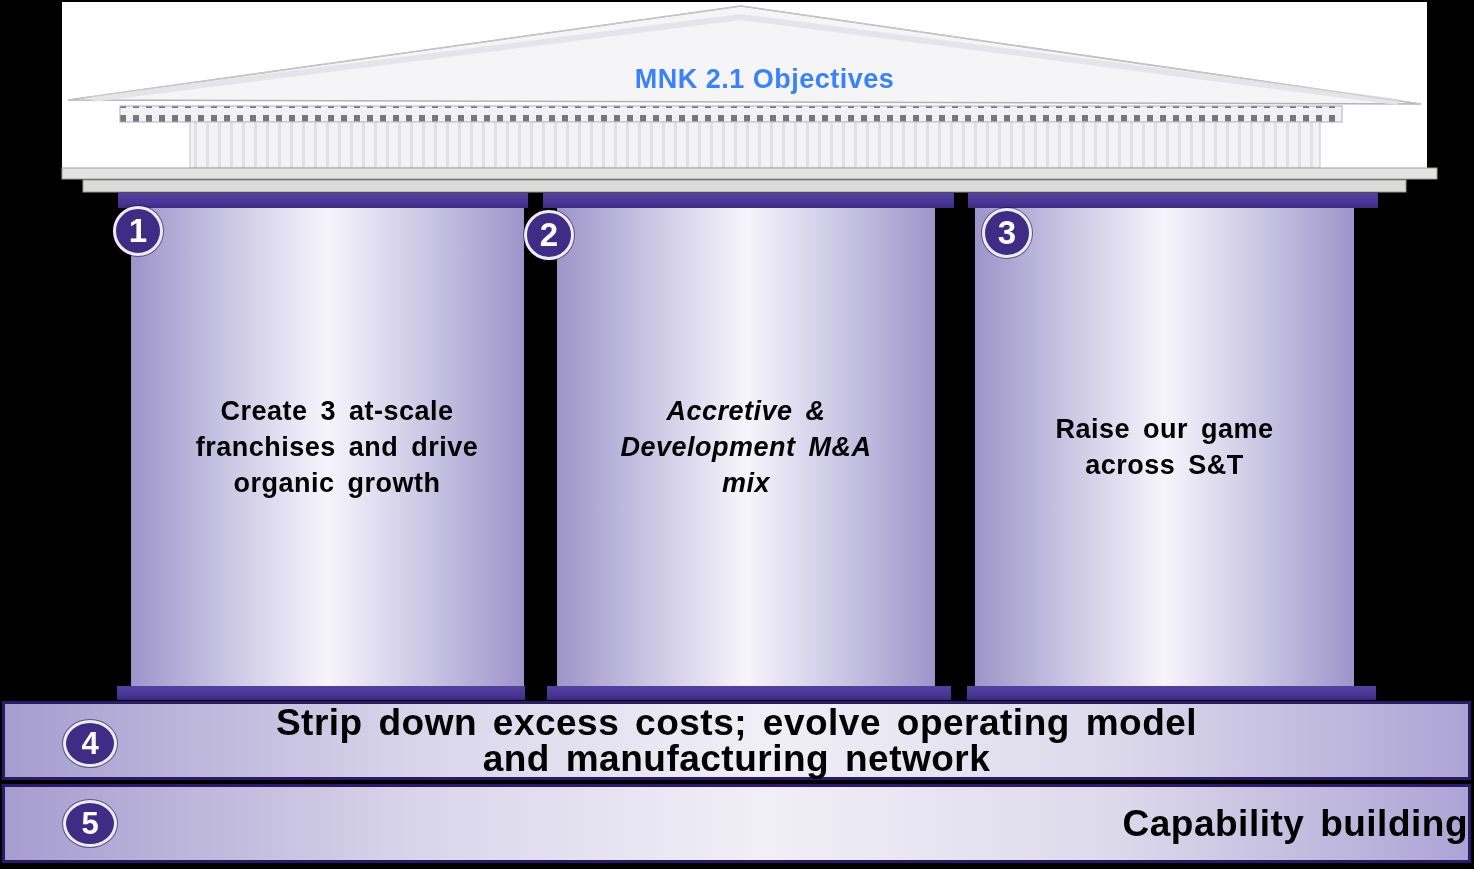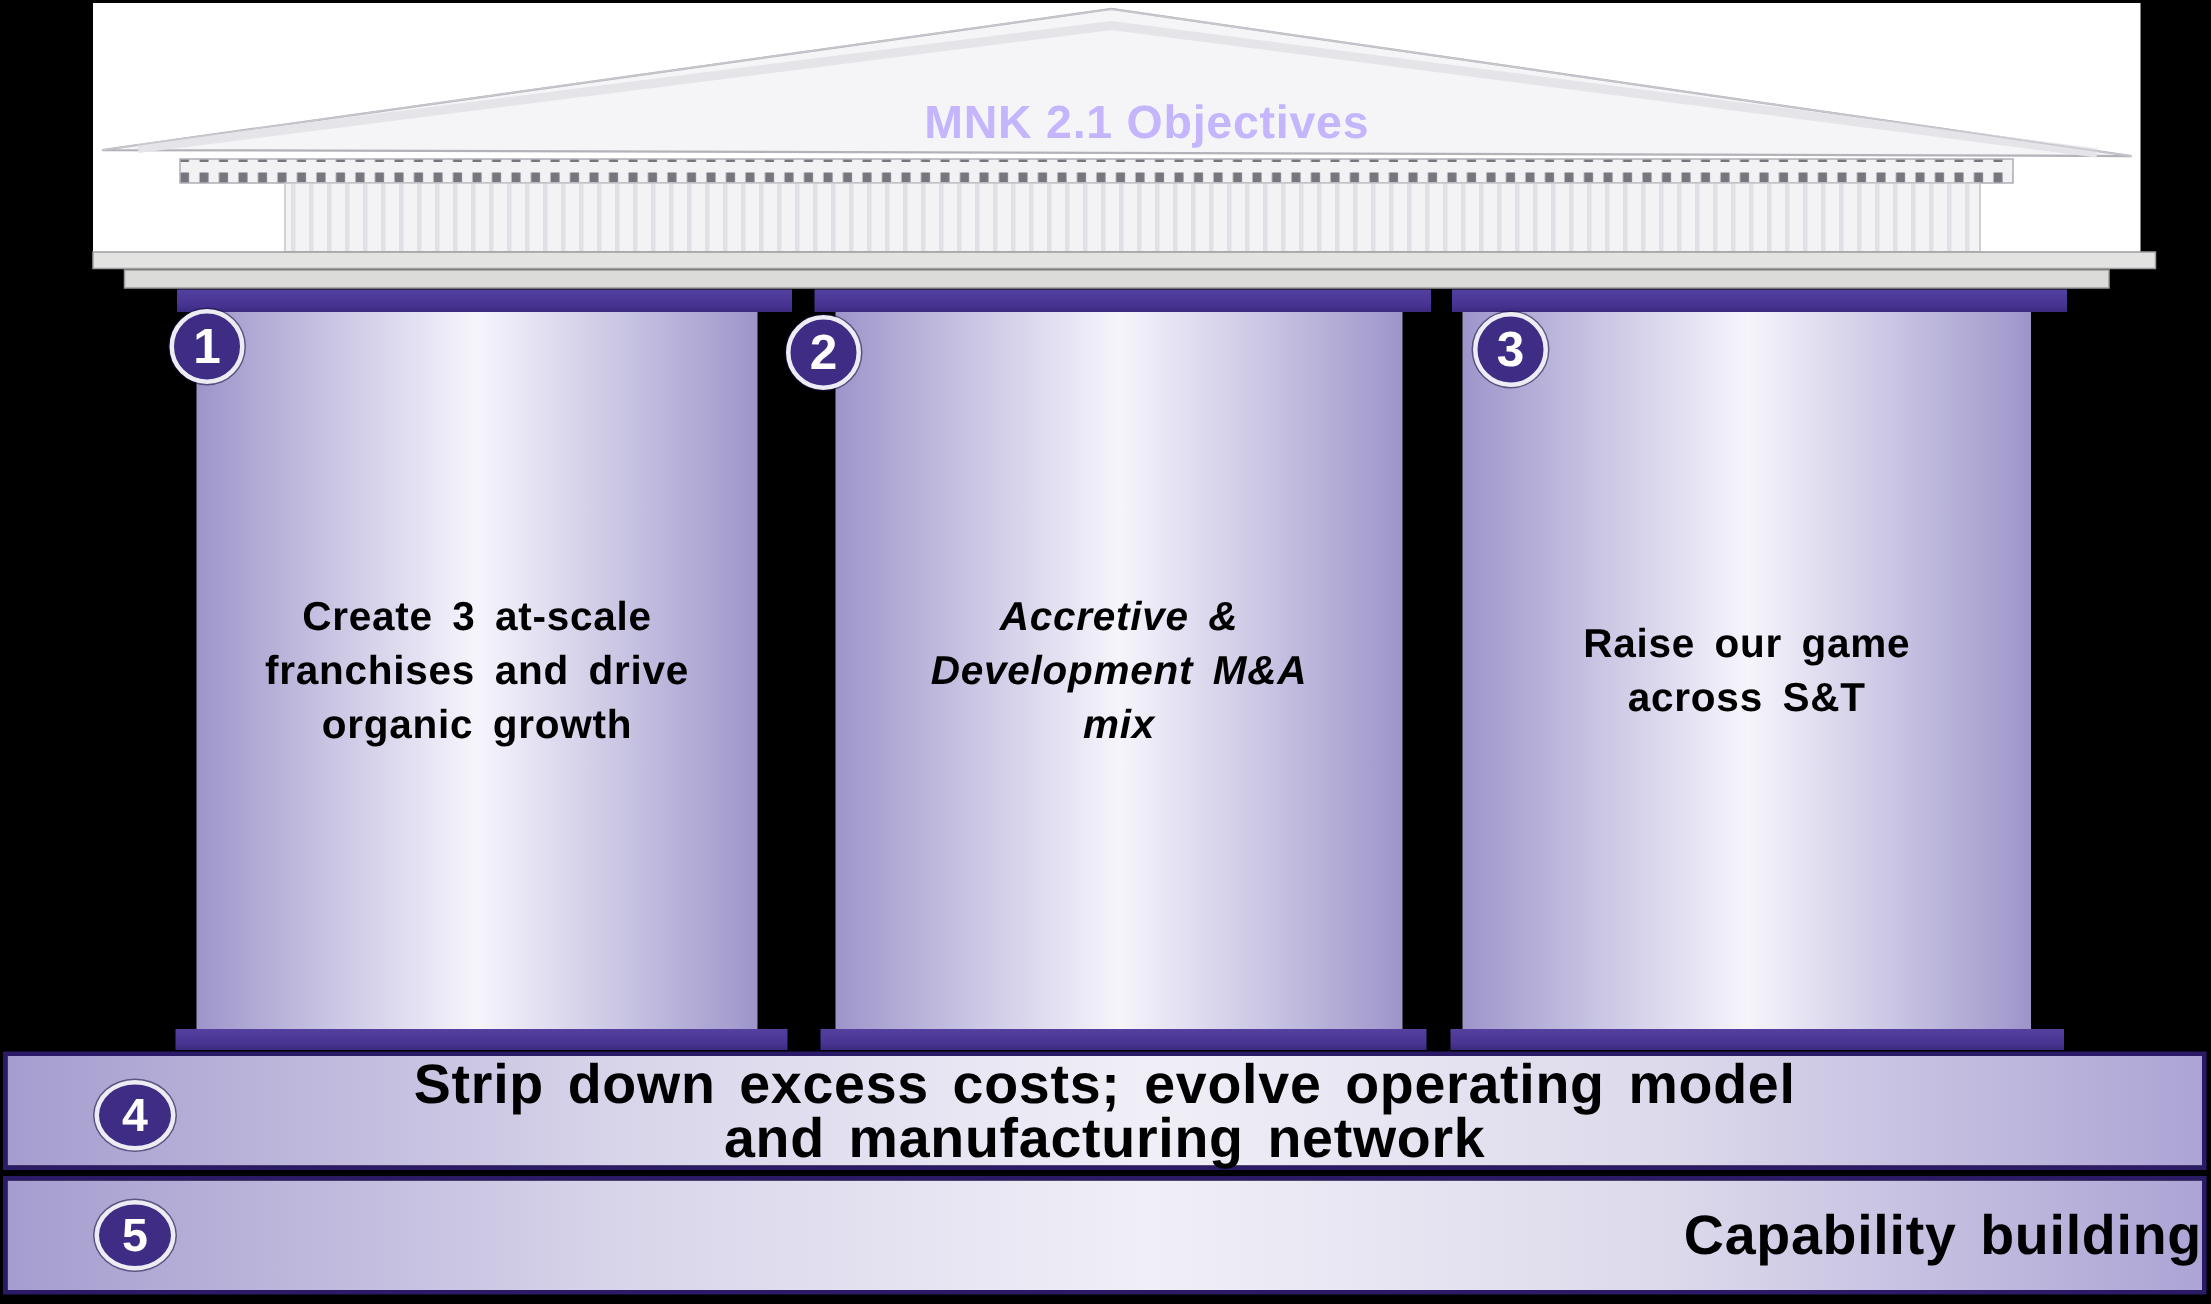--- a/index.html
+++ b/index.html
@@ -5,36 +5,36 @@
   html,body { margin:0; padding:0; background:#000; }
   #page {
     position:relative; width:1474px; height:869px; overflow:hidden;
     background:#000000;
     font-family:"Liberation Sans", sans-serif;
   }
   
   #roof-svg { position:absolute; left:0; top:0; }
   .roof-title {
     position:absolute; left:62px; top:64px; width:1405px;
-    text-align:center; font-size:31px; font-weight:700; color:#c4b5fd;
+    text-align:center; font-size:27px; font-weight:700; color:#3b82f6;
     letter-spacing:0.5px;
   }
   
   .cap { position:absolute; background:linear-gradient(180deg,#54419f 0%,#473392 70%,#3a2a7e 100%); }
   .cap-top    { top:193px; height:15px; }
   .cap-bottom { top:686px; height:14px; }
   .p1t { left:118px; width:410px; } .p1b { left:117px; width:408px; }
   .p2t { left:543px; width:411px; } .p2b { left:547px; width:404px; }
   .p3t { left:968px; width:410px; } .p3b { left:967px; width:409px; }
   .pillar-body {
     position:absolute; top:208px; height:478px;
     background:linear-gradient(90deg,#9d95ca 0%,#c9c5e3 24%,#f6f5fc 50%,#c9c5e3 76%,#9d95ca 100%);
     display:flex; align-items:center; justify-content:center;
   }
-  .pb1 { left:131px; width:374px; }
+  .pb1 { left:131px; width:374px;padding-left:19px; }
   .pb2 { left:557px; width:378px;font-style:italic; }
   .pb3 { left:975px; width:379px; }
   .pillar-label {
     color:#000; font-size:27px; font-weight:700; line-height:36px;
     text-align:center; white-space:pre-line; letter-spacing:0.5px; word-spacing:5px;
     padding:0 8px;
   }
   
   .badge {
     position:absolute; display:flex; align-items:center; justify-content:center;

